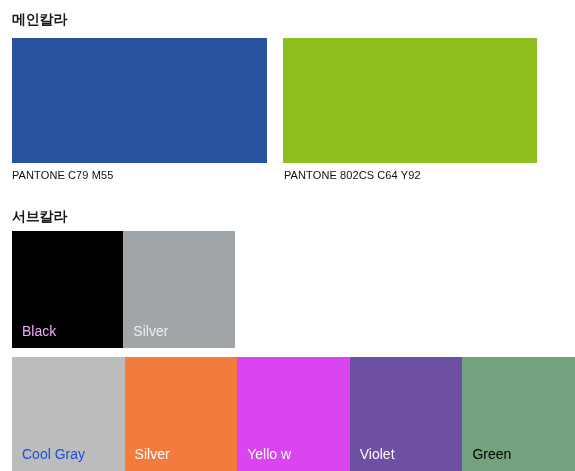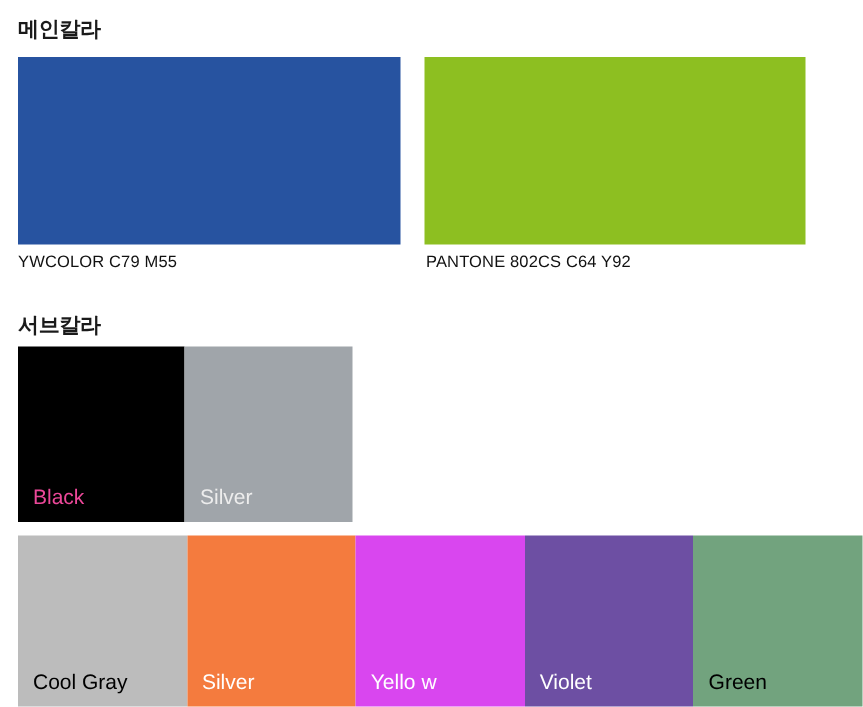--- a/index.html
+++ b/index.html
@@ -117,43 +117,43 @@
     <div class="main-swatch-cell">
       <div class="main-swatch-chip" id="main-chip-0" style="background: rgb(39, 83, 160);"></div>
     </div>
 
     <div class="main-swatch-cell">
       <div class="main-swatch-chip" id="main-chip-1" style="background: rgb(141, 191, 33);"></div>
     </div>
 
   </div>
 
-  <div class="main-caption" id="main-caption-0">YWCOLOR C79 M55</div>
+  <div class="main-caption" id="main-caption-0">PANTONE C79 M55</div>
 
   <div class="main-caption" id="main-caption-1">PANTONE 802CS C64 Y92</div>
 
   <div class="section-heading" id="sub-color-heading">서브칼라</div>
 
   <div class="sub-row" id="sub-row-primary">
 
 
     <div class="sub-swatch" id="sub-p-1" style="background: rgb(0, 0, 0);">
-      <span class="sub-swatch-label" id="sub-p-label-1" style="color: #ec4899;">Black</span>
+      <span class="sub-swatch-label" id="sub-p-label-1" style="color: #f0abfc;">Black</span>
     </div>
 
     <div class="sub-swatch" id="sub-p-2" style="background: rgb(160, 165, 170);">
       <span class="sub-swatch-label" id="sub-p-label-2" style="color: rgb(237, 237, 237); text-align: right;">Silver</span>
     </div>
 
   </div>
 
   <div class="sub-row" id="sub-row-secondary">
 
     <div class="sub-swatch" id="sub-s-0" style="background: rgb(188, 188, 188);">
-      <span class="sub-swatch-label" id="sub-s-label-0" style="color: #000000;">Cool Gray</span>
+      <span class="sub-swatch-label" id="sub-s-label-0" style="color: #1d4ed8;">Cool Gray</span>
     </div>
 
     <div class="sub-swatch" id="sub-s-1" style="background: rgb(244, 123, 62);">
       <span class="sub-swatch-label" id="sub-s-label-1" style="color: rgb(255, 255, 255);">Silver</span>
     </div>
 
     <div class="sub-swatch" id="sub-s-2" style="background: #d946ef;">
       <span class="sub-swatch-label" id="sub-s-label-2" style="color: rgb(255, 255, 255);">Yello w</span>
     </div>
 

